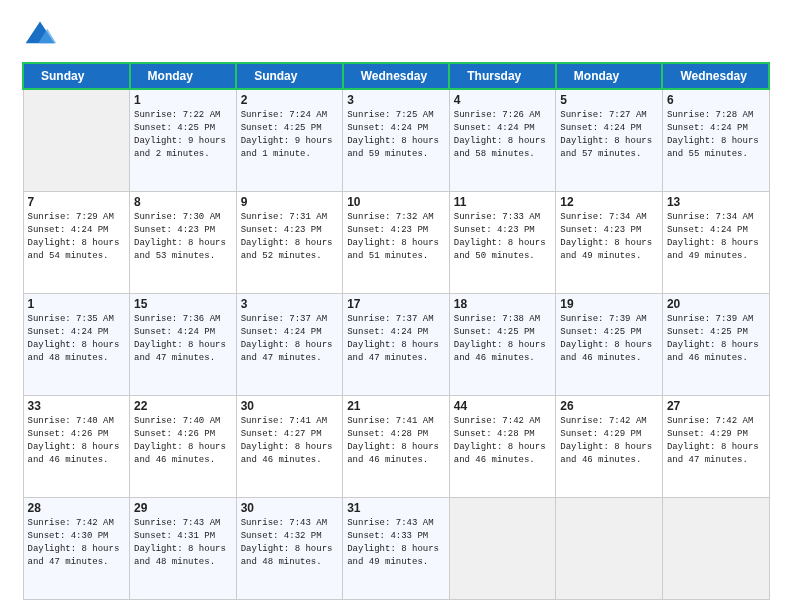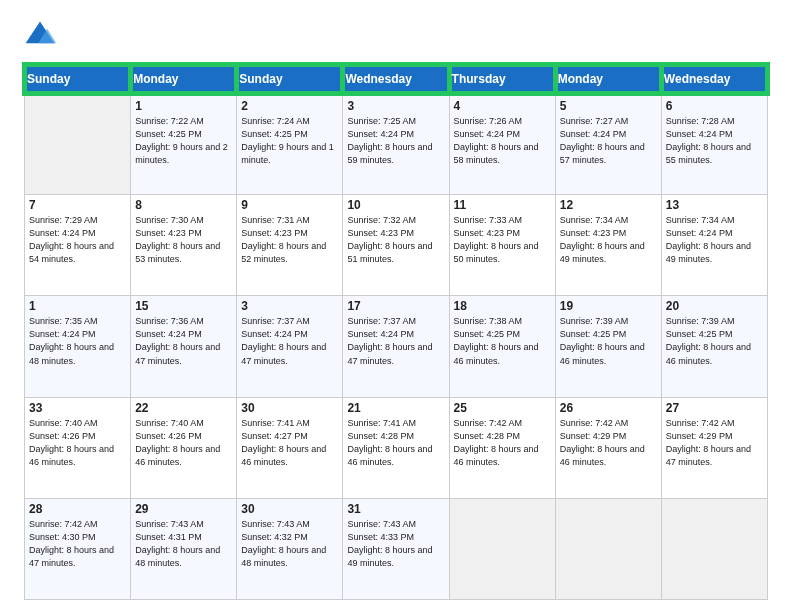--- a/index.html
+++ b/index.html
@@ -66,22 +66,22 @@
       border: 1px solid #ccc;
       border-collapse: collapse;
       width: 100%;
       table-layout: fixed;
     }
     .calendar thead tr th {
       background: #1a6fc4;
       color: #fff;
       font-size: 12px;
       font-weight: bold;
-      padding: 5px 0;
-      border: 5px solid #22c55e;
+      padding: 5px 17px;
+      border: 2px solid #22c55e;
       text-align: left;
     }
     .calendar tbody tr td {
       border: 1px solid #ccc;
       vertical-align: top;
       padding: 3px 4px;
       font-size: 9.5px;
       color: #222;
       height: 88px;
       background: #fff;
@@ -95,20 +95,21 @@
     .day-number {
       font-size: 12px;
       font-weight: bold;
       margin-bottom: 2px;
       display: block;
     }
     .day-info {
       font-size: 9px;
       line-height: 1.45;
       color: #222;
+      font-family: Liberation Mono, monospace;
     }
     .empty-cell {
       background: #f0f0f0 !important;
     }
   </style>
 </head>
 <body>
 
 <div class="page">
   <div class="header">
@@ -239,21 +240,21 @@
           </td>
           <td>
             <span class="day-number">30</span>
             <div class="day-info">Sunrise: 7:41 AM<br>Sunset: 4:27 PM<br>Daylight: 8 hours and 46 minutes.</div>
           </td>
           <td>
             <span class="day-number">21</span>
             <div class="day-info">Sunrise: 7:41 AM<br>Sunset: 4:28 PM<br>Daylight: 8 hours and 46 minutes.</div>
           </td>
           <td>
-            <span class="day-number">25</span>
+            <span class="day-number">44</span>
             <div class="day-info">Sunrise: 7:42 AM<br>Sunset: 4:28 PM<br>Daylight: 8 hours and 46 minutes.</div>
           </td>
           <td>
             <span class="day-number">26</span>
             <div class="day-info">Sunrise: 7:42 AM<br>Sunset: 4:29 PM<br>Daylight: 8 hours and 46 minutes.</div>
           </td>
           <td>
             <span class="day-number">27</span>
             <div class="day-info">Sunrise: 7:42 AM<br>Sunset: 4:29 PM<br>Daylight: 8 hours and 47 minutes.</div>
           </td>

